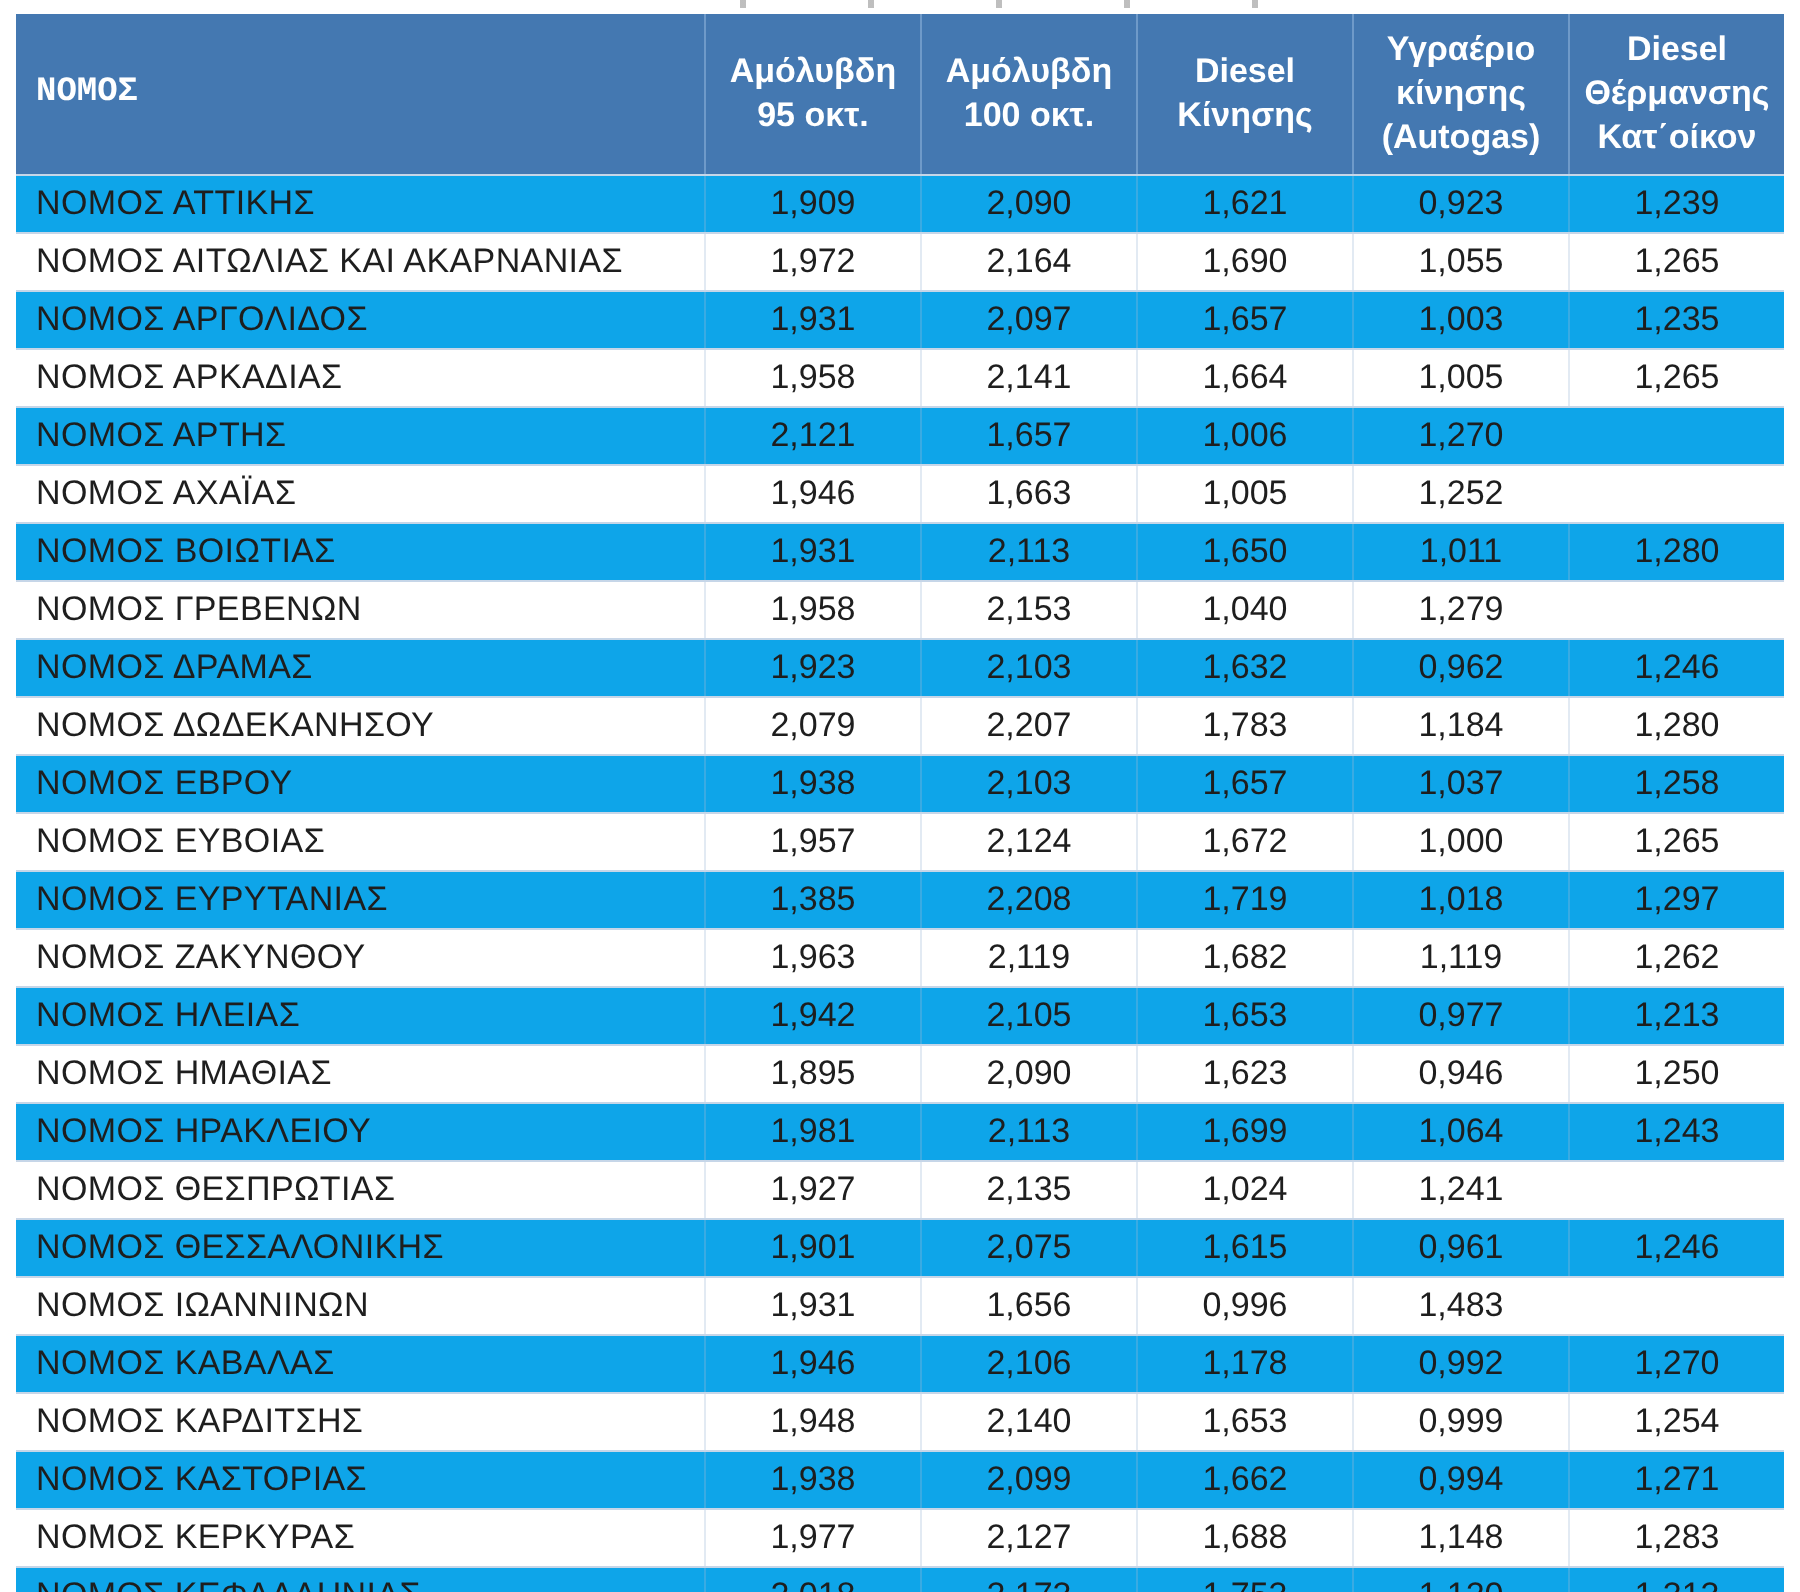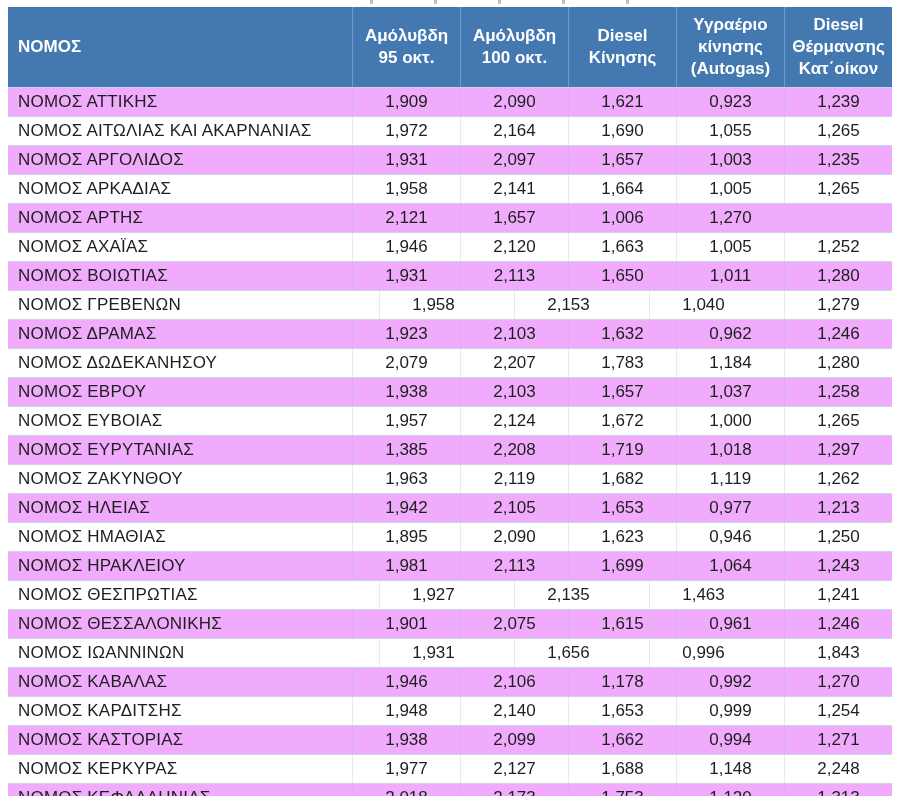--- a/index.html
+++ b/index.html
@@ -16,27 +16,27 @@
   .price-table{position:absolute;left:8px;top:7px;width:884px;}
   .header-row{
     display:flex;height:80px;background:#4478B1;
   }
   .th{
     color:#ffffff;font-weight:bold;font-size:17px;line-height:1.3;
     display:flex;align-items:center;justify-content:center;
     text-align:center;white-space:pre-line;
     border-left:1px solid #6F9AC9;box-sizing:border-box;
   }
-  .th.col-name{border-left:none;justify-content:flex-start;text-align:left;padding-left:10px;}
+  .th.col-name{border-left:none;justify-content:flex-start;text-align:left;padding-left:10px;font-family:Liberation Mono, monospace;}
   .col-name{width:344px;}
   .col-num{width:108px;}
   .tbody{border-bottom:1px solid #BFD1E5;}
   .row{display:flex;height:28px;border-top:1px solid #C6D6E8;}
-  .row.odd{background:#f0abfc;}
-  .row.even{background:#FFFFFF;justify-content:space-between;}
+  .row.odd{background:#0ea5e9;}
+  .row.even{background:#FFFFFF;}
   .td{
     font-size:17px;color:#1e1e1e;box-sizing:border-box;
     display:flex;align-items:center;justify-content:center;
     border-left:1px solid rgba(160,185,215,0.30);
     overflow:hidden;white-space:nowrap;
   }
   .td.col-name{border-left:none;justify-content:flex-start;padding-left:10px;letter-spacing:.2px;}
 </style>
 </head>
 <body>
@@ -95,21 +95,20 @@
       <div class="row odd">
         <div class="td col-name">ΝΟΜΟΣ ΑΡΤΗΣ</div>
         <div class="td col-num">2,121</div>
         <div class="td col-num">1,657</div>
         <div class="td col-num">1,006</div>
         <div class="td col-num">1,270</div>
       </div>
       <div class="row even">
         <div class="td col-name">ΝΟΜΟΣ ΑΧΑΪΑΣ</div>
         <div class="td col-num">1,946</div>
-        <div class="td col-num">2,120</div>
         <div class="td col-num">1,663</div>
         <div class="td col-num">1,005</div>
         <div class="td col-num">1,252</div>
       </div>
       <div class="row odd">
         <div class="td col-name">ΝΟΜΟΣ ΒΟΙΩΤΙΑΣ</div>
         <div class="td col-num">1,931</div>
         <div class="td col-num">2,113</div>
         <div class="td col-num">1,650</div>
         <div class="td col-num">1,011</div>
@@ -191,37 +190,37 @@
         <div class="td col-num">1,981</div>
         <div class="td col-num">2,113</div>
         <div class="td col-num">1,699</div>
         <div class="td col-num">1,064</div>
         <div class="td col-num">1,243</div>
       </div>
       <div class="row even">
         <div class="td col-name">ΝΟΜΟΣ ΘΕΣΠΡΩΤΙΑΣ</div>
         <div class="td col-num">1,927</div>
         <div class="td col-num">2,135</div>
-        <div class="td col-num">1,463</div>
+        <div class="td col-num">1,024</div>
         <div class="td col-num">1,241</div>
       </div>
       <div class="row odd">
         <div class="td col-name">ΝΟΜΟΣ ΘΕΣΣΑΛΟΝΙΚΗΣ</div>
         <div class="td col-num">1,901</div>
         <div class="td col-num">2,075</div>
         <div class="td col-num">1,615</div>
         <div class="td col-num">0,961</div>
         <div class="td col-num">1,246</div>
       </div>
       <div class="row even">
         <div class="td col-name">ΝΟΜΟΣ ΙΩΑΝΝΙΝΩΝ</div>
         <div class="td col-num">1,931</div>
         <div class="td col-num">1,656</div>
         <div class="td col-num">0,996</div>
-        <div class="td col-num">1,843</div>
+        <div class="td col-num">1,483</div>
       </div>
       <div class="row odd">
         <div class="td col-name">ΝΟΜΟΣ ΚΑΒΑΛΑΣ</div>
         <div class="td col-num">1,946</div>
         <div class="td col-num">2,106</div>
         <div class="td col-num">1,178</div>
         <div class="td col-num">0,992</div>
         <div class="td col-num">1,270</div>
       </div>
       <div class="row even">
@@ -239,21 +238,21 @@
         <div class="td col-num">1,662</div>
         <div class="td col-num">0,994</div>
         <div class="td col-num">1,271</div>
       </div>
       <div class="row even">
         <div class="td col-name">ΝΟΜΟΣ ΚΕΡΚΥΡΑΣ</div>
         <div class="td col-num">1,977</div>
         <div class="td col-num">2,127</div>
         <div class="td col-num">1,688</div>
         <div class="td col-num">1,148</div>
-        <div class="td col-num">2,248</div>
+        <div class="td col-num">1,283</div>
       </div>
       <div class="row odd">
         <div class="td col-name">ΝΟΜΟΣ ΚΕΦΑΛΛΗΝΙΑΣ</div>
         <div class="td col-num">2,018</div>
         <div class="td col-num">2,173</div>
         <div class="td col-num">1,753</div>
         <div class="td col-num">1,120</div>
         <div class="td col-num">1,313</div>
       </div>
     </div>

